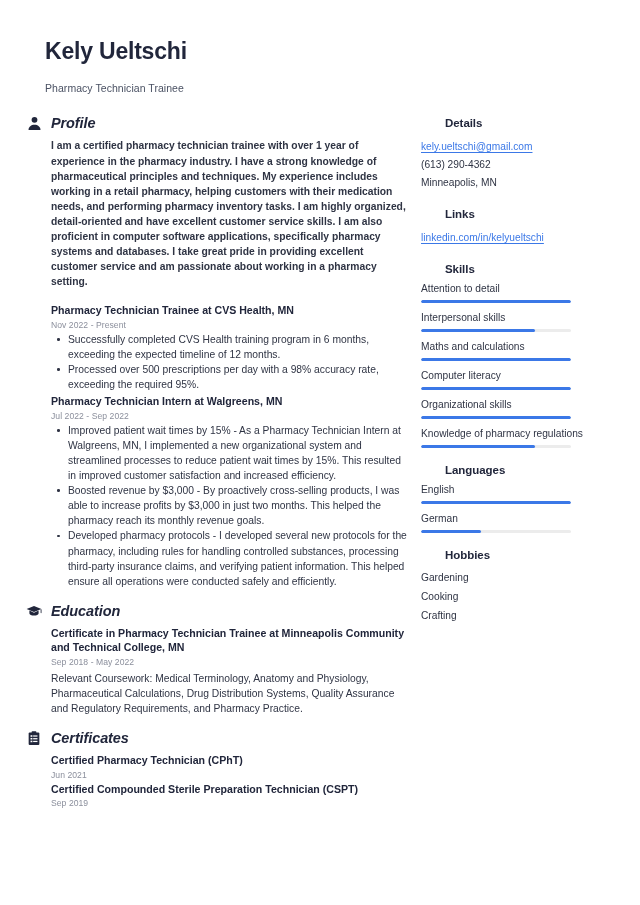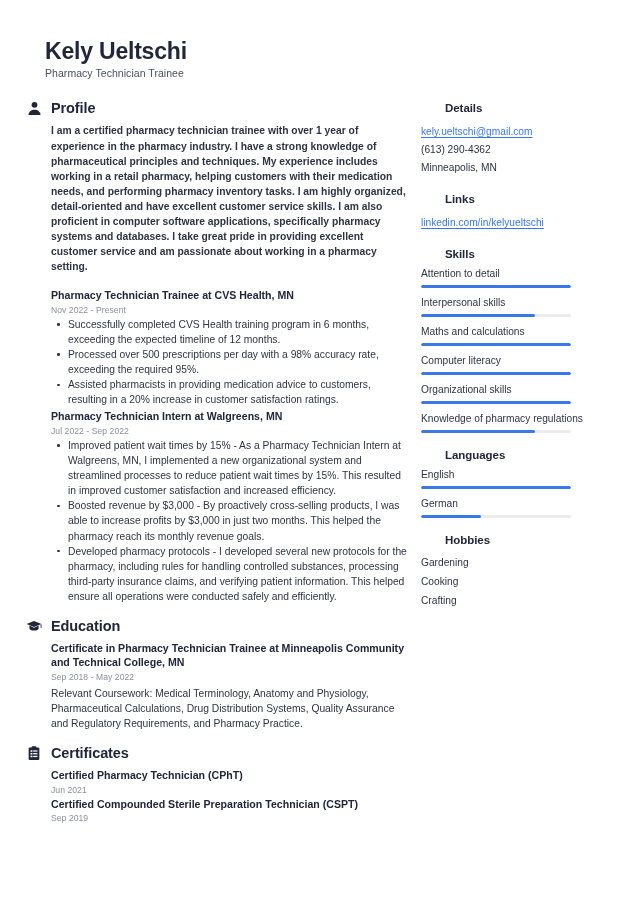--- a/index.html
+++ b/index.html
@@ -23,21 +23,21 @@
   .full-name {
     font-size: 23px;
     font-weight: bold;
     letter-spacing: -0.2px;
     color: #21263b;
     line-height: 1.15;
   }
   .job-title {
     font-size: 10.5px;
     color: #4a5163;
-    margin-top: 3px;
+    margin-top: 18px;
     letter-spacing: 0.05px;
   }
 
   
   .columns {
     display: flex;
     align-items: flex-start;
     padding: 21px 0 0 0;
   }
   .col-main { width: 410px; padding-left: 26px; }
@@ -59,20 +59,21 @@
     justify-content: center;
     color: #21263b;
     flex: 0 0 16px;
   }
   .sec-icon svg { display: block; }
   .sec-title {
     font-size: 14.5px;
     font-weight: bold;
     color: #21263b;
     letter-spacing: -0.1px;
+    font-style: italic;
   }
   .sec-body { padding-left: 25px; }
 
   .para {
     font-size: 10.3px;
     line-height: 15.1px;
     color: #2f3444;
     font-weight: bold;
   }
 
@@ -206,21 +207,20 @@
 
       <div class="section">
         <div class="sec-body">
 
           <div class="entry">
             <div class="entry-title">Pharmacy Technician Trainee at CVS Health, MN</div>
             <div class="entry-date">Nov 2022 - Present</div>
             <ul class="bullets">
               <li>Successfully completed CVS Health training program in 6 months, exceeding the expected timeline of 12 months.</li>
               <li>Processed over 500 prescriptions per day with a 98% accuracy rate, exceeding the required 95%.</li>
-              <li>Assisted pharmacists in providing medication advice to customers, resulting in a 20% increase in customer satisfaction ratings.</li>
             </ul>
           </div>
 
           <div class="entry">
             <div class="entry-title">Pharmacy Technician Intern at Walgreens, MN</div>
             <div class="entry-date">Jul 2022 - Sep 2022</div>
             <ul class="bullets">
               <li>Improved patient wait times by 15% - As a Pharmacy Technician Intern at Walgreens, MN, I implemented a new organizational system and streamlined processes to reduce patient wait times by 15%. This resulted in improved customer satisfaction and increased efficiency.</li>
               <li>Boosted revenue by $3,000 - By proactively cross-selling products, I was able to increase profits by $3,000 in just two months. This helped the pharmacy reach its monthly revenue goals.</li>
               <li>Developed pharmacy protocols - I developed several new protocols for the pharmacy, including rules for handling controlled substances, processing third-party insurance claims, and verifying patient information. This helped ensure all operations were conducted safely and efficiently.</li>

